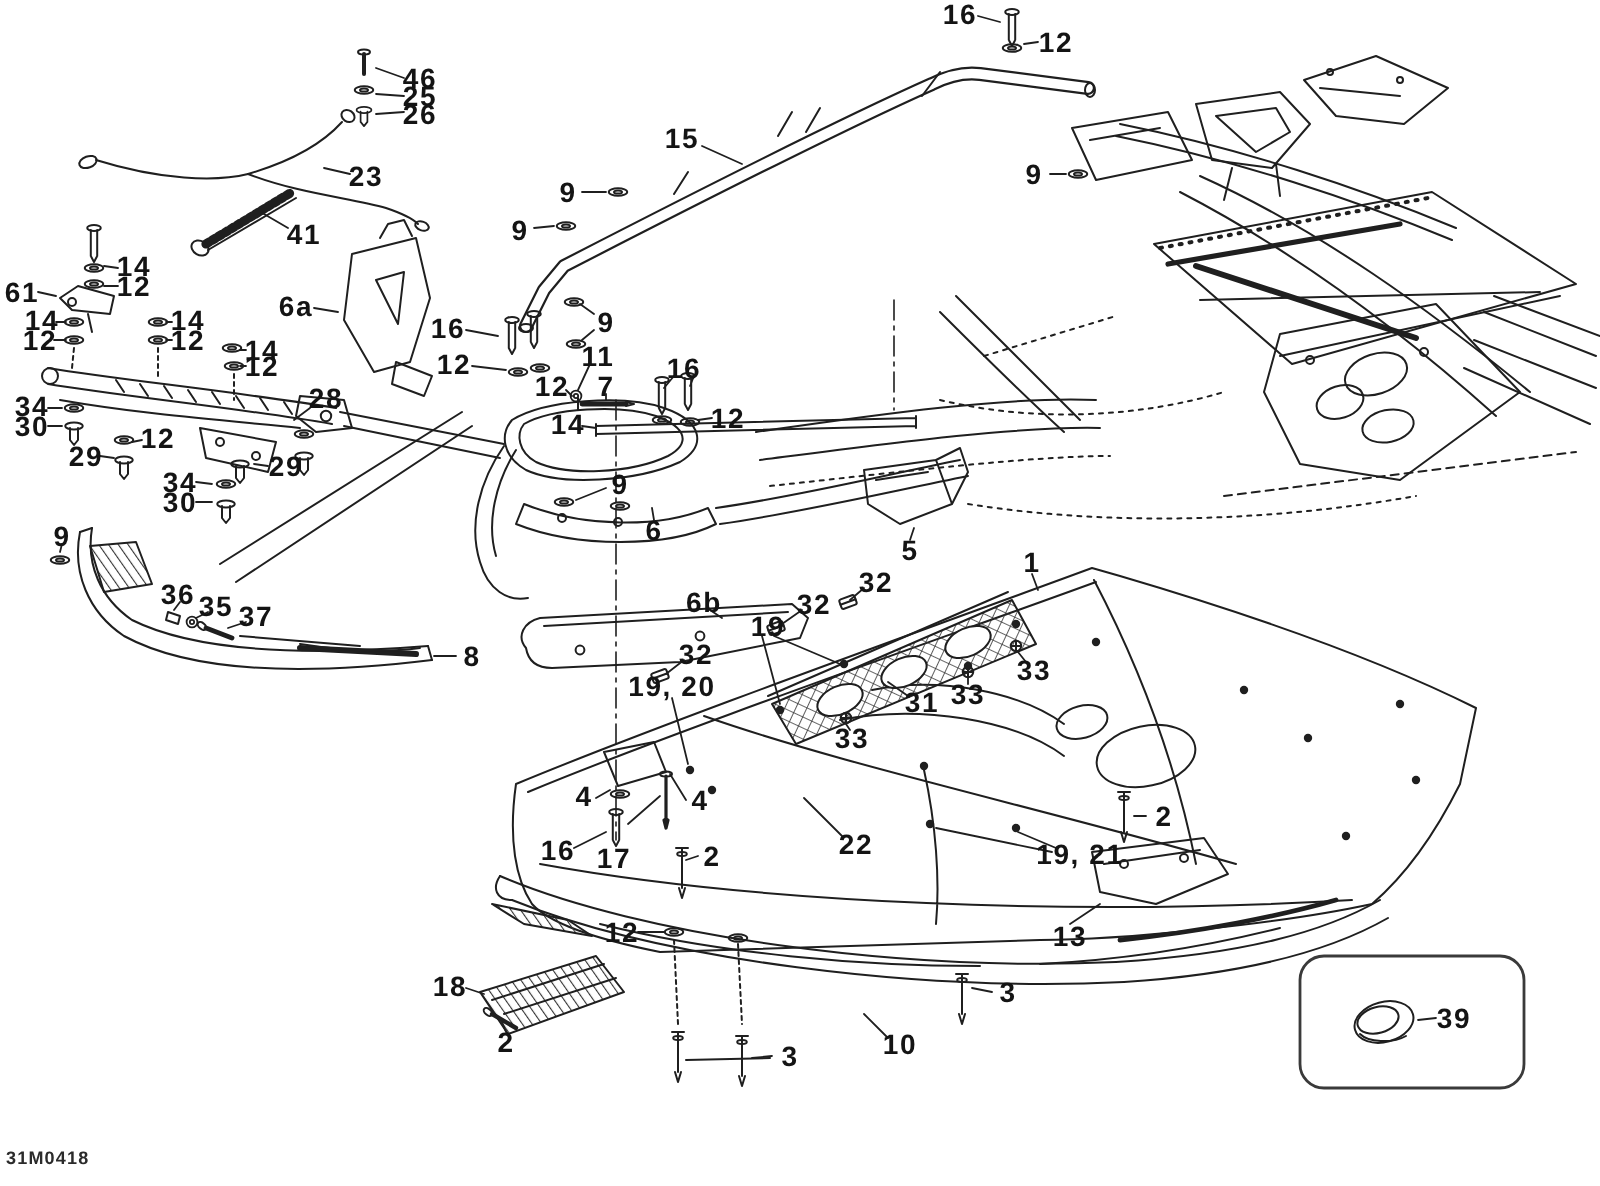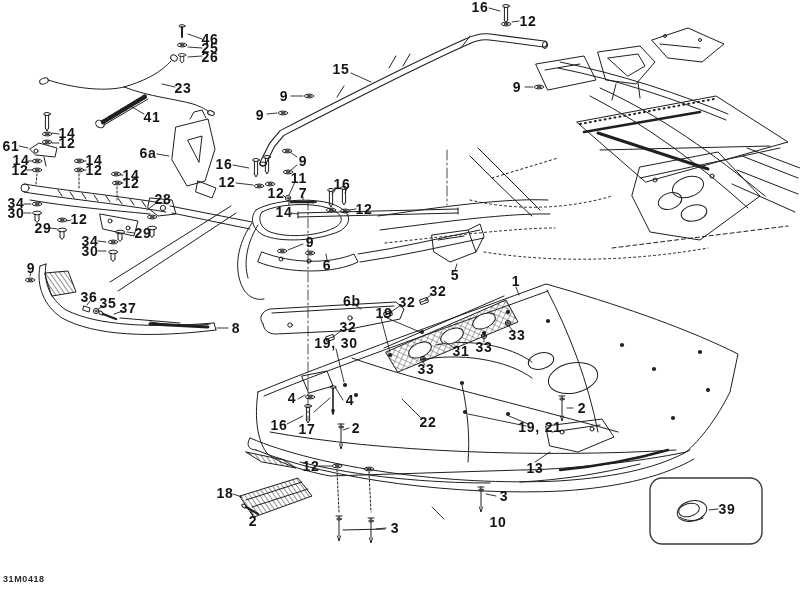--- a/index.html
+++ b/index.html
@@ -355,38 +355,38 @@
       <span class="plabel" style="left: 284px; top: 212px;">14</span>
       <span class="plabel" style="left: 310px; top: 242px;">9</span>
       <span class="plabel" style="left: 327px; top: 265px;">6</span>
       <span class="plabel" style="left: 352px; top: 301px;">6b</span>
       <span class="plabel" style="left: 455px; top: 275px;">5</span>
       <span class="plabel" style="left: 516px; top: 281px;">1</span>
       <span class="plabel" style="left: 438px; top: 291px;">32</span>
       <span class="plabel" style="left: 407px; top: 302px;">32</span>
       <span class="plabel" style="left: 348px; top: 327px;">32</span>
       <span class="plabel" style="left: 384px; top: 313px; text-align: center;">19</span>
-      <span class="plabel" style="left: 336px; top: 343px;">19, 30</span>
+      <span class="plabel" style="left: 336px; top: 343px;">19, 20</span>
       <span class="plabel" style="left: 517px; top: 335px;">33</span>
       <span class="plabel" style="left: 484px; top: 347px;">33</span>
       <span class="plabel" style="left: 426px; top: 369px;">33</span>
       <span class="plabel" style="left: 461px; top: 351px;">31</span>
       <span class="plabel" style="left: 428px; top: 422px;">22</span>
       <span class="plabel" style="left: 540px; top: 427px;">19, 21</span>
       <span class="plabel" style="left: 582px; top: 408px;">2</span>
       <span class="plabel" style="left: 292px; top: 398px;">4</span>
       <span class="plabel" style="left: 350px; top: 400px;">4</span>
       <span class="plabel" style="left: 307px; top: 413px; margin-top: 16px;">17</span>
       <span class="plabel" style="left: 279px; top: 425px;">16</span>
       <span class="plabel" style="left: 356px; top: 428px;">2</span>
       <span class="plabel" style="left: 311px; top: 466px;">12</span>
       <span class="plabel" style="left: 225px; top: 493px;">18</span>
       <span class="plabel" style="left: 253px; top: 521px;">2</span>
       <span class="plabel" style="left: 395px; top: 528px;">3</span>
-      <span class="plabel" style="left: 450px; top: 522px; margin-left: 48px;">10</span>
+      <span class="plabel" style="left: 450px; top: 522px;">10</span>
       <span class="plabel" style="left: 504px; top: 496px;">3</span>
       <span class="plabel" style="left: 535px; top: 468px;">13</span>
       <span class="plabel" style="left: 727px; top: 509px;">39</span>
     </div>
 
 <span class="code">31M0418</span>
 
 </div>
 
 </body></html>

